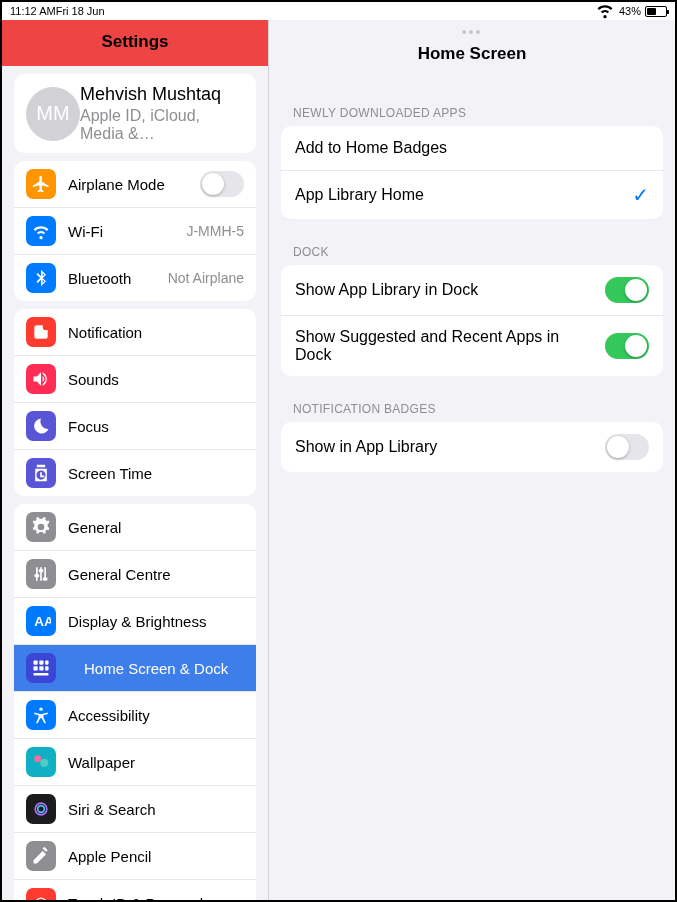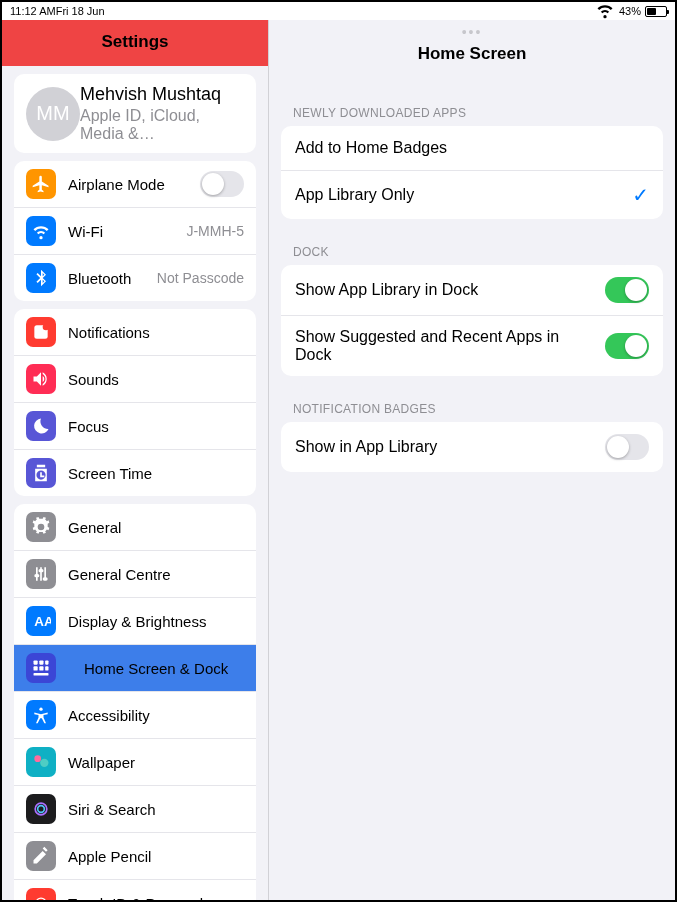--- a/index.html
+++ b/index.html
@@ -92,21 +92,21 @@
     .profile-sub { font-size: 16px; color: #8e8e93; margin-top: 2px; }
     .row {
       display: flex;
       align-items: center;
       padding: 8px 12px;
       min-height: 42px;
       gap: 12px;
       border-top: 0.5px solid #e5e5ea;
     }
     .row:first-child { border-top: none; }
-    .row.selected { background: #3d7eea; color: #000000; gap: 28px; }
+    .row.selected { background: #3d7eea; color: #ffffff; gap: 28px; }
     .row .icon {
       width: 30px; height: 30px; border-radius: 7px;
       display: flex; align-items: center; justify-content: center;
       flex-shrink: 0;
     }
     .row .label { flex: 1; font-size: 15px; }
     .row .accessory { color: #8e8e93; font-size: 14px; }
     .toggle {
       width: 44px; height: 26px; border-radius: 13px;
       background: #e5e5ea; position: relative; flex-shrink: 0;
@@ -206,32 +206,32 @@
             <div class="label">Wi-Fi</div>
             <div class="accessory">J-MMH-5</div>
           </div>
           <div class="row">
             <div class="icon" style="background: rgb(0, 122, 255);">
               <svg class="ic" viewBox="0 0 24 24">
                 <path fill="#fff" d="M12 2l6 6-4 4 4 4-6 6v-8l-4 4-1.5-1.5L11 12 6.5 7.5 8 6l4 4V2zm2 4v4l2-2zm0 8v4l2-2z"></path>
               </svg>
             </div>
             <div class="label">Bluetooth</div>
-            <div class="accessory">Not Passcode</div>
+            <div class="accessory">Not Airplane</div>
           </div>
         </div>
         <div class="card">
           <div class="row">
             <div class="icon" style="background: rgb(255, 59, 48);">
               <svg class="ic" viewBox="0 0 24 24">
                 <rect fill="#fff" x="4" y="4" width="16" height="16" rx="3"></rect>
                 <circle fill="#ff3b30" cx="18" cy="6" r="4"></circle>
               </svg>
             </div>
-            <div class="label">Notifications</div>
+            <div class="label">Notification</div>
           </div>
           <div class="row">
             <div class="icon" style="background: rgb(255, 45, 85);">
               <svg class="ic" viewBox="0 0 24 24">
                 <path fill="#fff" d="M3 9v6h4l5 5V4L7 9zm13 3a4 4 0 0 0-2-3.5v7a4 4 0 0 0 2-3.5zm-2-8v2a7 7 0 0 1 0 12v2a9 9 0 0 0 0-16z"></path>
               </svg>
             </div>
             <div class="label">Sounds</div>
           </div>
           <div class="row">
@@ -340,21 +340,21 @@
   <div class="detail">
     <div class="detail-dots">•••</div>
     <div class="detail-title">Home Screen</div>
     <div id="detail-sections">
         <div class="section-header">Newly Downloaded Apps</div>
         <div class="detail-card">
           <div class="drow">
             <div class="dlabel">Add to Home Badges</div>
           </div>
           <div class="drow">
-            <div class="dlabel">App Library Only</div>
+            <div class="dlabel">App Library Home</div>
             <div class="check">✓</div>
           </div>
         </div>
         <div class="section-header">Dock</div>
         <div class="detail-card">
           <div class="drow">
             <div class="dlabel">Show App Library in Dock</div>
             <div class="toggle on">
               <div class="knob"></div>
             </div>

